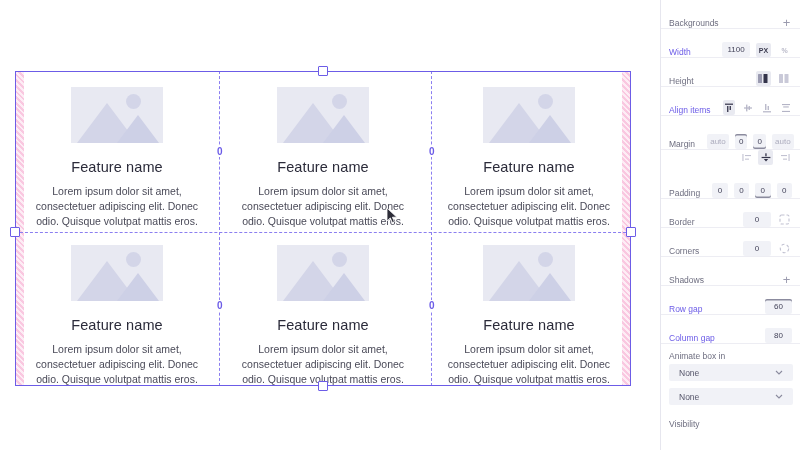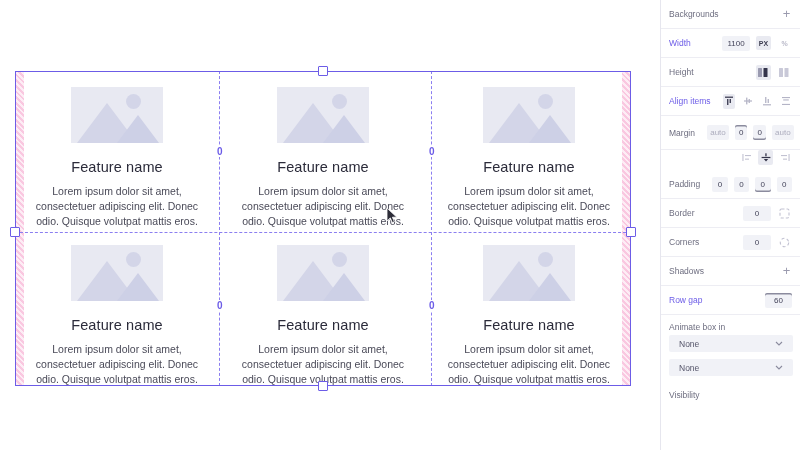--- a/index.html
+++ b/index.html
@@ -124,21 +124,21 @@
   
   #panel {
     width: 140px; height: 450px;
     background: #ffffff;
     border-left: 1px solid #e6e6ee;
     font-size: 8.5px;
     color: #5b5b6b;
     overflow: hidden;
   }
   .prow {
-    display: flex; align-items: center;
+    display: flex; align-items: flex-end;
     min-height: 29px;
     padding: 0 8px;
     border-bottom: 1px solid #ededf3;
     gap: 6px;
   }
   .prow.tall { min-height: 34px; }
   .plabel { flex: none; color: #6e6e80; }
   .plabel.accent { color: #6c5ce7; }
   .pspacer { flex: 1; }
 
@@ -409,20 +409,25 @@
       <span class="pspacer"></span>
       <span class="plus">+</span>
     </div>
 
     <div class="prow">
       <span class="plabel accent">Row gap</span>
       <span class="pspacer"></span>
       <span class="pinput w27 underline topline">60</span>
     </div>
 
+    <div class="prow">
+      <span class="plabel accent">Column gap</span>
+      <span class="pspacer"></span>
+      <span class="pinput w27">80</span>
+    </div>
 
     <div class="seclabel">Animate box in</div>
     <div class="select">
       <span>None</span>
       <span class="pspacer"></span>
       <svg width="8" height="5" viewBox="0 0 8 5">
           <path d="M1 1 L4 4 L7 1" fill="none" stroke="#8b8b9e" stroke-width="1.1"></path>
         </svg>
     </div>
 

